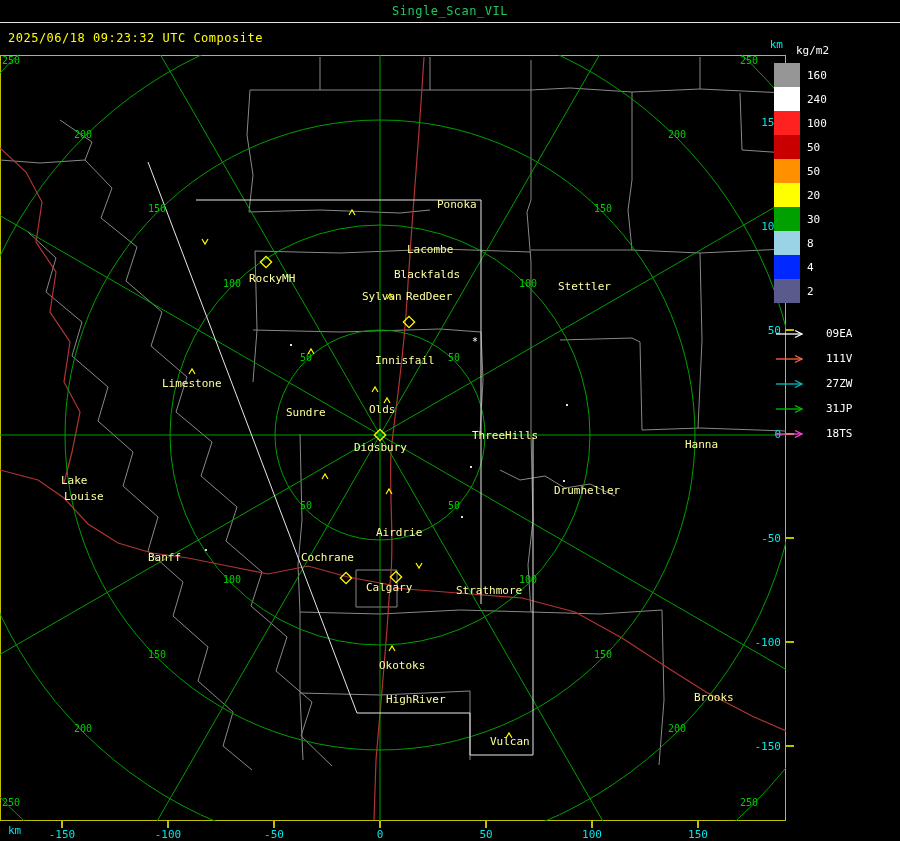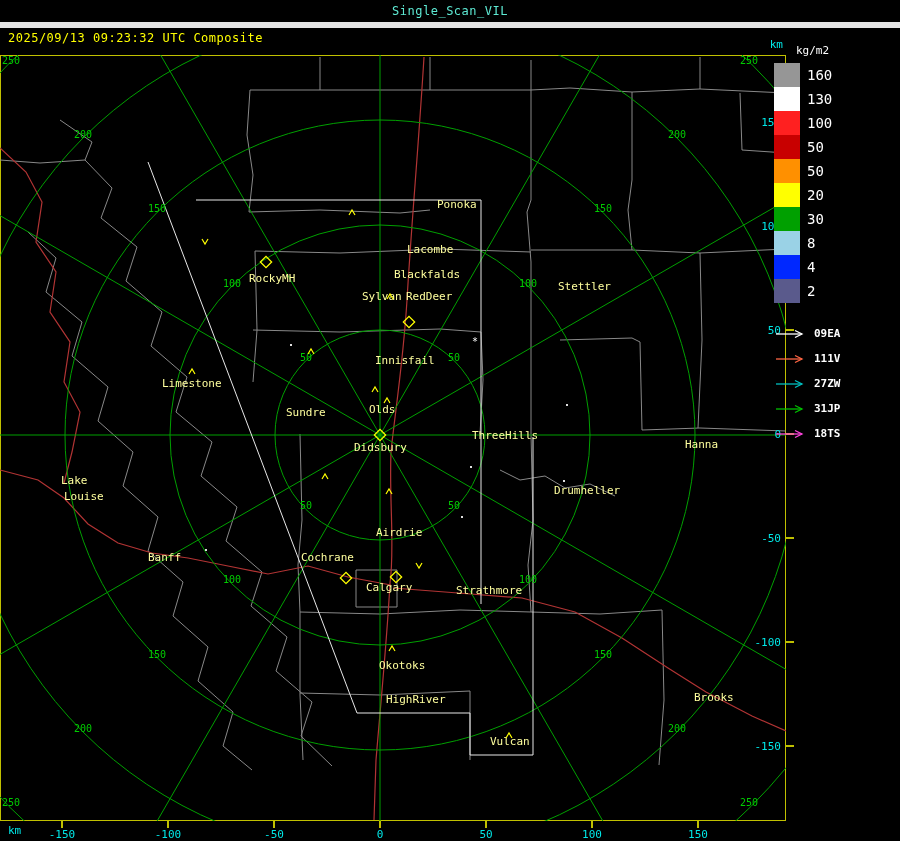--- a/index.html
+++ b/index.html
@@ -1,19 +1,19 @@
 <!DOCTYPE html>
 <html><head>
 <meta charset="utf-8">
 <style>
   html,body{margin:0;padding:0;background:#000;}
   body{width:900px;height:841px;position:relative;overflow:hidden;
        font-family:"DejaVu Sans Mono",monospace;}
   .titlebar{position:absolute;left:0;top:0;width:900px;height:22px;
-            border-bottom:6px solid #e5e5e5;color:#5eead4;font-size:12px;
+            border-bottom:1px solid #e5e5e5;color:#22c55e;font-size:12px;
             line-height:22px;text-align:center;letter-spacing:.5px;}
   .timestamp{position:absolute;left:8px;top:31px;color:#ffff00;font-size:12px;
              letter-spacing:.5px;white-space:pre;}
   #map-svg{position:absolute;left:0;top:0;}
   .ring{stroke:#00a000;stroke-width:1;fill:none;}
   .ringlab{fill:#00cc00;font:10px "DejaVu Sans Mono",monospace;text-anchor:middle;}
   .town{fill:#ffff9e;font:11px "DejaVu Sans Mono",monospace;}
   .county{stroke:#989898;stroke-width:1;fill:none;opacity:.9;}
   .road{stroke:#b23434;stroke-width:1.2;fill:none;}
   .coverage{stroke:#e8e8e8;stroke-width:1;fill:none;}
@@ -21,33 +21,33 @@
   .caret{stroke:#ffff00;stroke-width:1.2;fill:none;}
   .dot{fill:#e0e0e0;}
   .ast{fill:#ffffff;font:10px "DejaVu Sans Mono",monospace;text-anchor:middle;}
   .tick{stroke:#ffff00;stroke-width:1.5;}
   .axis{fill:#00e8e8;font:11px "DejaVu Sans Mono",monospace;}
   .border-rect{stroke:#c0c000;stroke-width:1;fill:none;}
   .right-col{position:absolute;left:774px;top:44px;width:94px;color:#ffffff;}
   .cb-unit{font-size:11px;color:#ffffff;margin:0 0 6px 22px;}
   .cb-row{display:flex;align-items:center;height:24px;}
   .cb-swatch{width:26px;height:24px;flex:0 0 26px;}
-  .cb-label{margin-left:7px;font-size:14px;color:#ffffff;}
+  .cb-label{margin-left:7px;font-size:11px;color:#ffffff;}
   .st-list{margin-top:18px;}
   .st-row{display:flex;align-items:center;height:25px;}
-  .st-label{margin-left:6px;font-size:11px;color:#ffffff;font-weight:bold;}
+  .st-label{margin-left:18px;font-size:11px;color:#ffffff;}
 </style>
 </head>
 <body>
 
 <div class="titlebar">
   <span>Single_Scan_VIL</span>
 </div>
 
-<div class="timestamp">2025/09/13 09:23:32 UTC Composite</div>
+<div class="timestamp">2025/06/18 09:23:32 UTC Composite</div>
 
 <svg id="map-svg" width="900" height="841">
   <defs>
     <clipPath id="mapclip">
         <rect x="0" y="55" width="786" height="766"></rect>
       </clipPath>
   </defs>
 
   <rect class="border-rect" x="0.5" y="55.5" width="785" height="765"></rect>
 
@@ -232,21 +232,21 @@
 
 <div class="right-col">
   <div class="cb-unit">kg/m2</div>
   <div>
       <div class="cb-row">
         <div class="cb-swatch" style="background: rgb(150, 150, 150);"></div>
         <div class="cb-label">160</div>
       </div>
       <div class="cb-row">
         <div class="cb-swatch" style="background: rgb(255, 255, 255);"></div>
-        <div class="cb-label">130</div>
+        <div class="cb-label">240</div>
       </div>
       <div class="cb-row">
         <div class="cb-swatch" style="background: rgb(255, 32, 32);"></div>
         <div class="cb-label">100</div>
       </div>
       <div class="cb-row">
         <div class="cb-swatch" style="background: rgb(200, 0, 0);"></div>
         <div class="cb-label">50</div>
       </div>
       <div class="cb-row">

